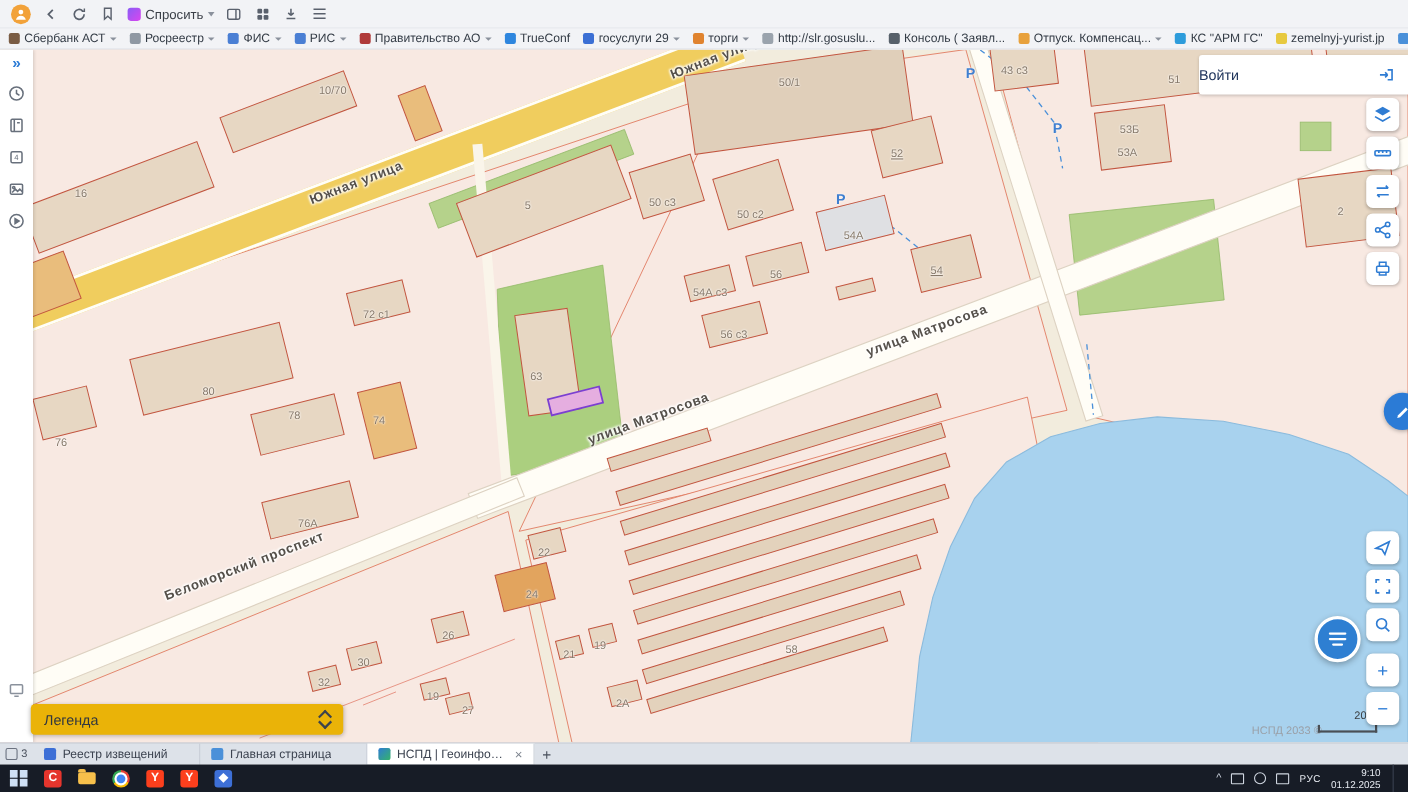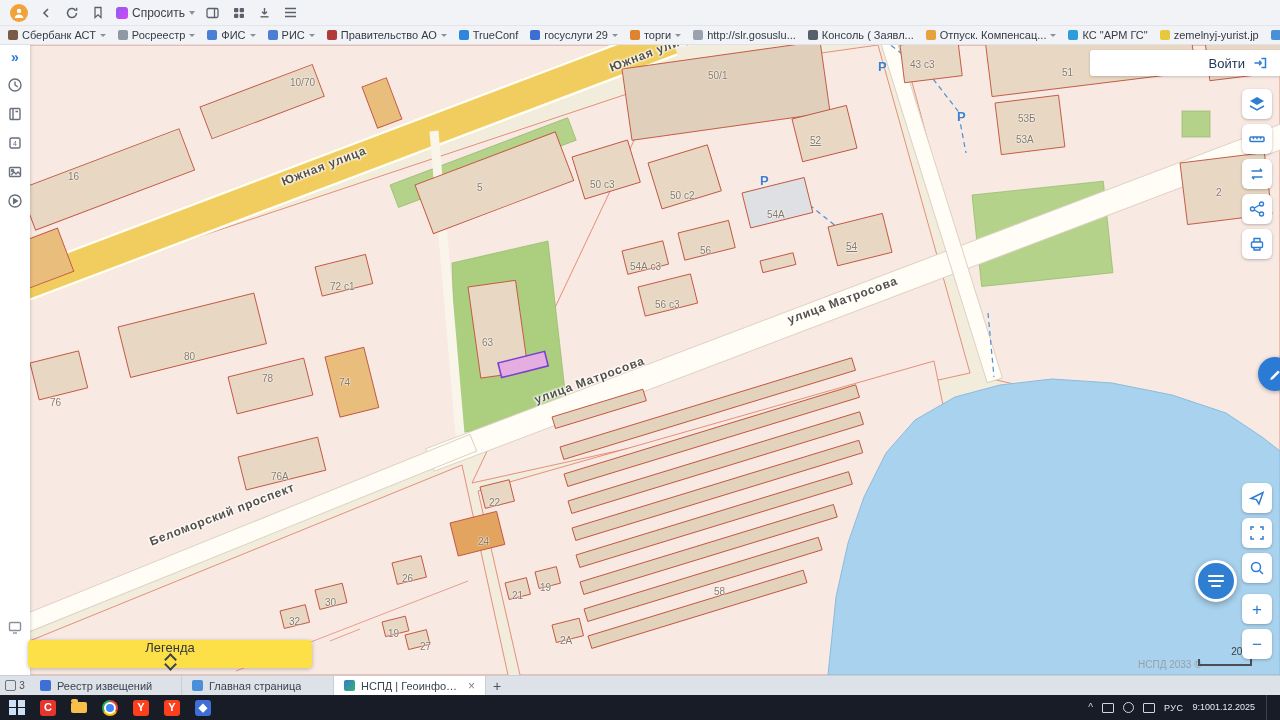--- a/index.html
+++ b/index.html
@@ -38,42 +38,42 @@
                 text-shadow:1px 1px 2px #fff,-1px -1px 2px #fff,1px -1px 2px #fff,-1px 1px 2px #fff;}
   .bldg-label{position:absolute;font-size:10px;color:#87796a;white-space:nowrap;text-shadow:0 0 2px #fff,0 0 2px #fff;}
   .parking-label{position:absolute;font-size:13px;font-weight:bold;color:#3f7fd0;text-shadow:0 0 2px #fff;}
 
   .rail{position:absolute;left:0;top:0;width:30px;height:630px;background:#fff;z-index:5;
         box-shadow:1px 0 3px rgba(0,0,0,.15);display:flex;flex-direction:column;align-items:center;
         padding-top:5px;gap:13px;box-sizing:border-box;}
   .rail-exp{color:#2b7bd6;font-size:14px;font-weight:bold;line-height:1;}
   .rail svg{display:block;}
 
-  .login{position:absolute;top:5px;right:0;width:190px;height:26px;background:#fff;z-index:5;
-         display:flex;align-items:center;justify-content:flex-end;gap:7px;padding-right:12px;
+  .login{position:absolute;top:5px;right:0;width:190px;height:36px;background:#fff;z-index:5;
+         display:flex;align-items:center;justify-content:space-between;gap:7px;padding-right:12px;
          box-sizing:border-box;border-radius:3px 0 0 3px;box-shadow:0 1px 3px rgba(0,0,0,.18);
          font-size:13px;color:#20355c;}
 
   .tools-top{position:absolute;right:8px;top:44px;display:flex;flex-direction:column;gap:5px;z-index:5;}
   .tools-low{position:absolute;right:8px;top:438px;display:flex;flex-direction:column;gap:5px;z-index:5;}
   .zoomers{position:absolute;right:8px;top:549px;display:flex;flex-direction:column;gap:5px;z-index:5;}
   .tool{width:30px;height:30px;background:#fff;border-radius:6px;box-shadow:0 1px 3px rgba(0,0,0,.25);
         display:flex;align-items:center;justify-content:center;color:#2b7bd6;font-size:17px;line-height:1;}
   .pen-fab{position:absolute;left:1258px;top:312px;width:34px;height:34px;border-radius:50%;
            background:#2b7bd6;display:flex;align-items:center;justify-content:center;z-index:5;
            box-shadow:0 1px 4px rgba(0,0,0,.3);}
   .chat-fab{position:absolute;left:1195px;top:515px;width:42px;height:42px;border-radius:50%;
             background:#2e7fd2;border:3px solid #fff;box-sizing:border-box;z-index:5;
             box-shadow:0 2px 6px rgba(0,0,0,.3);display:flex;flex-direction:column;gap:3px;
             align-items:center;justify-content:center;}
   .chat-line{width:16px;height:2px;background:#fff;border-radius:1px;}
 
-  .legend{position:absolute;left:28px;top:595px;width:284px;height:28px;background:#fde047;border-radius:4px;
+  .legend{position:absolute;left:28px;top:595px;width:284px;height:28px;background:#eab308;border-radius:4px;
           box-shadow:0 1px 4px rgba(0,0,0,.25);display:flex;align-items:center;justify-content:space-between;
-          padding:0 12px;box-sizing:border-box;font-size:13px;color:#2f3640;z-index:5;flex-direction:column;}
+          padding:12px 12px;box-sizing:border-box;font-size:13px;color:#2f3640;z-index:5;}
   .chev{width:7px;height:7px;border-left:2px solid #3c434d;border-top:2px solid #3c434d;}
   .chev.up{transform:rotate(45deg);margin-bottom:-2px;}
   .chev.dn{transform:rotate(225deg);margin-top:-2px;}
 
   .wm{position:absolute;left:922px;top:516px;color:rgba(126,168,206,.6);z-index:3;pointer-events:none;}
   .wm-row{display:flex;align-items:center;gap:8px;}
   .wm-text{font-size:56px;font-weight:bold;letter-spacing:3px;line-height:1;}
   .wm-id{font-size:22px;font-weight:bold;margin:2px 0 0 62px;letter-spacing:1px;}
 
   .attr{position:absolute;left:1138px;top:614px;font-size:10px;color:#9aa0a8;z-index:4;}
@@ -105,21 +105,21 @@
   .folder-ic{width:16px;height:11px;background:#f7c04b;border-radius:2px;position:relative;}
   .folder-ic:before{content:"";position:absolute;top:-3px;left:0;width:7px;height:3px;background:#f7c04b;border-radius:2px 2px 0 0;}
   .ch-ring{width:16px;height:16px;border-radius:50%;background:conic-gradient(#ea4335 0 33%,#fbbc05 0 66%,#34a853 0 100%);
            display:flex;align-items:center;justify-content:center;}
   .ch-core{width:8px;height:8px;border-radius:50%;background:#4285f4;border:2px solid #fff;}
   .tb-right{margin-left:auto;display:flex;align-items:center;gap:9px;padding-right:6px;font-size:10px;}
   .tray-caret{font-size:10px;color:#cfd6e0;}
   .tray-sq{width:10px;height:8px;border:1.2px solid #cfd6e0;border-radius:1px;}
   .tray-ci{width:9px;height:9px;border:1.2px solid #cfd6e0;border-radius:50%;}
   .lang{font-size:9px;letter-spacing:.5px;}
-  .clock{display:flex;align-items:flex-end;line-height:1.15;font-size:9px;}
+  .clock{display:flex;flex-direction:column;align-items:flex-end;line-height:1.15;font-size:9px;}
   .show-desk{width:3px;height:25px;border-left:1px solid #3a4150;margin-left:2px;}
 </style>
 </head>
 <body>
 
 <div class="topbar">
   <span class="avatar">
     <svg width="12" height="12" viewBox="0 0 12 12">
         <circle cx="6" cy="4" r="2.2" fill="#fff"></circle>
         <path d="M1.5 11c.6-2.6 2.4-3.6 4.5-3.6S9.9 8.4 10.5 11z" fill="#fff"></path>

